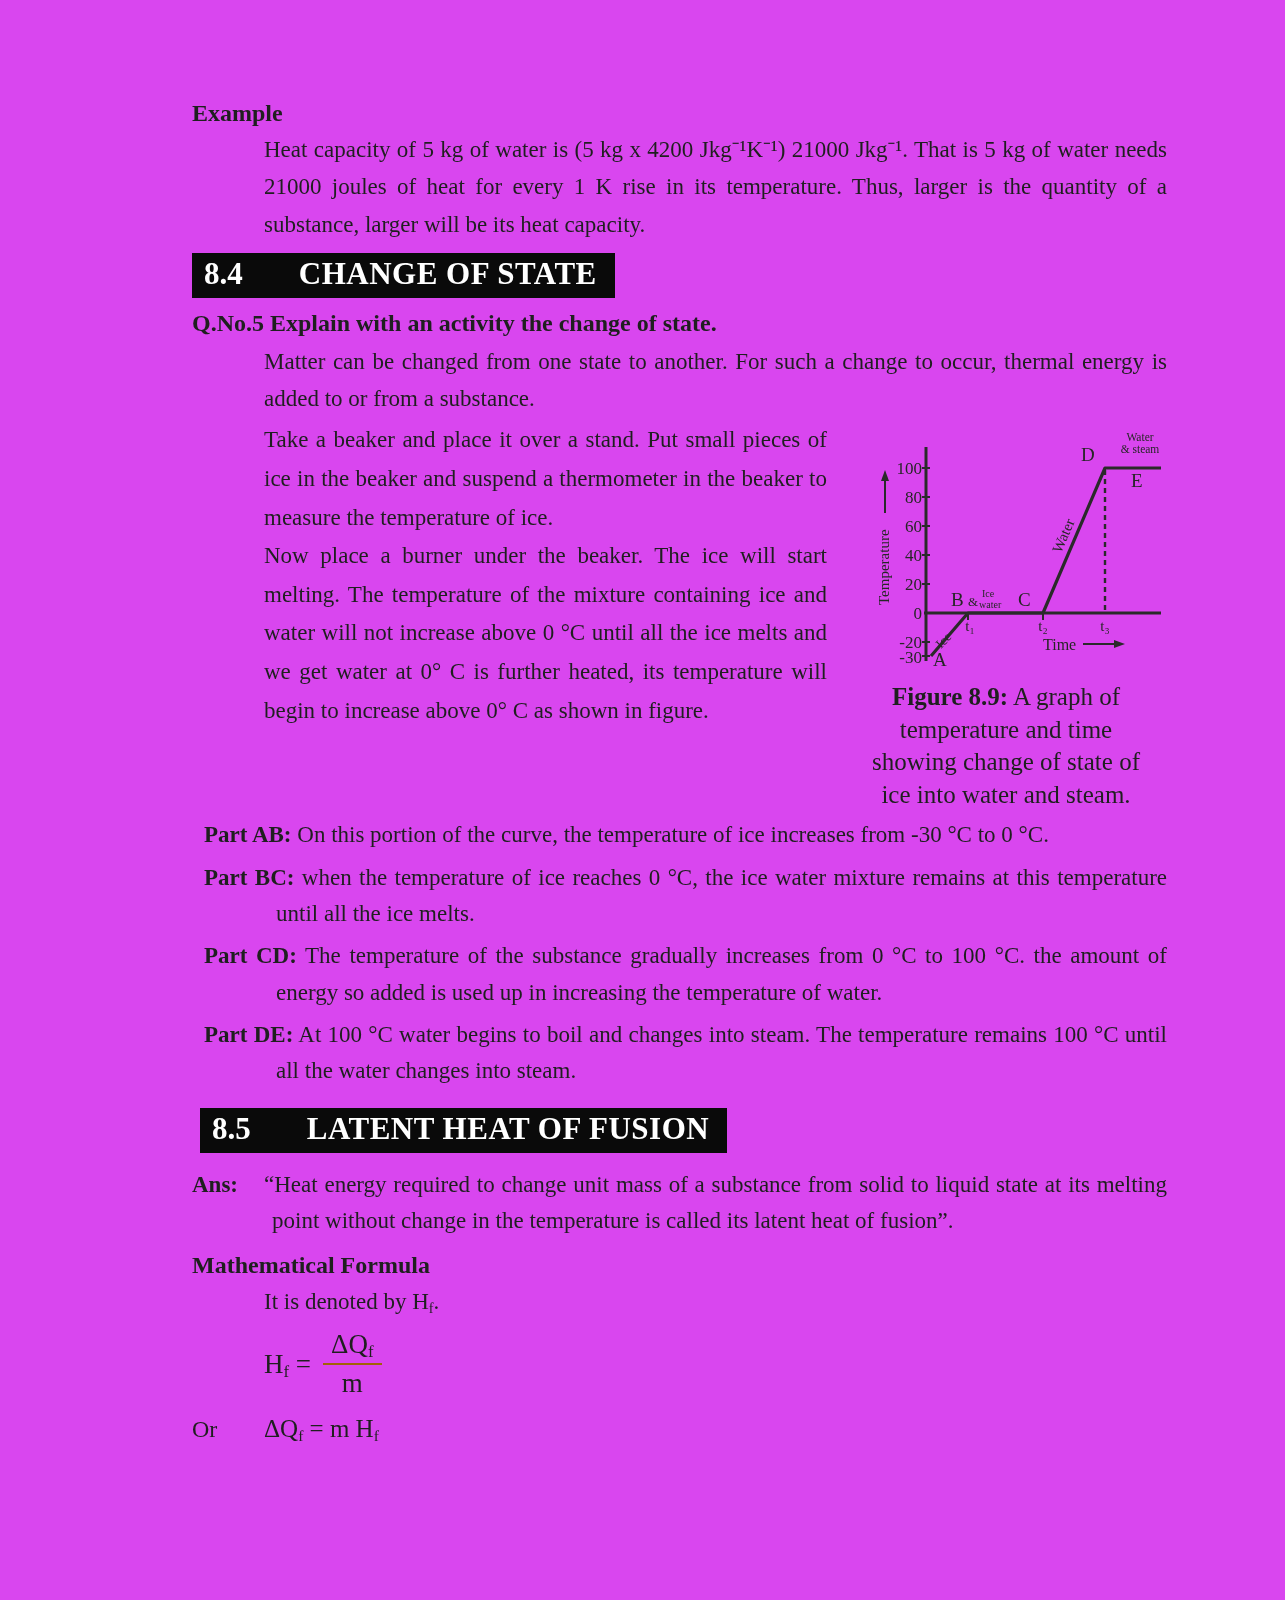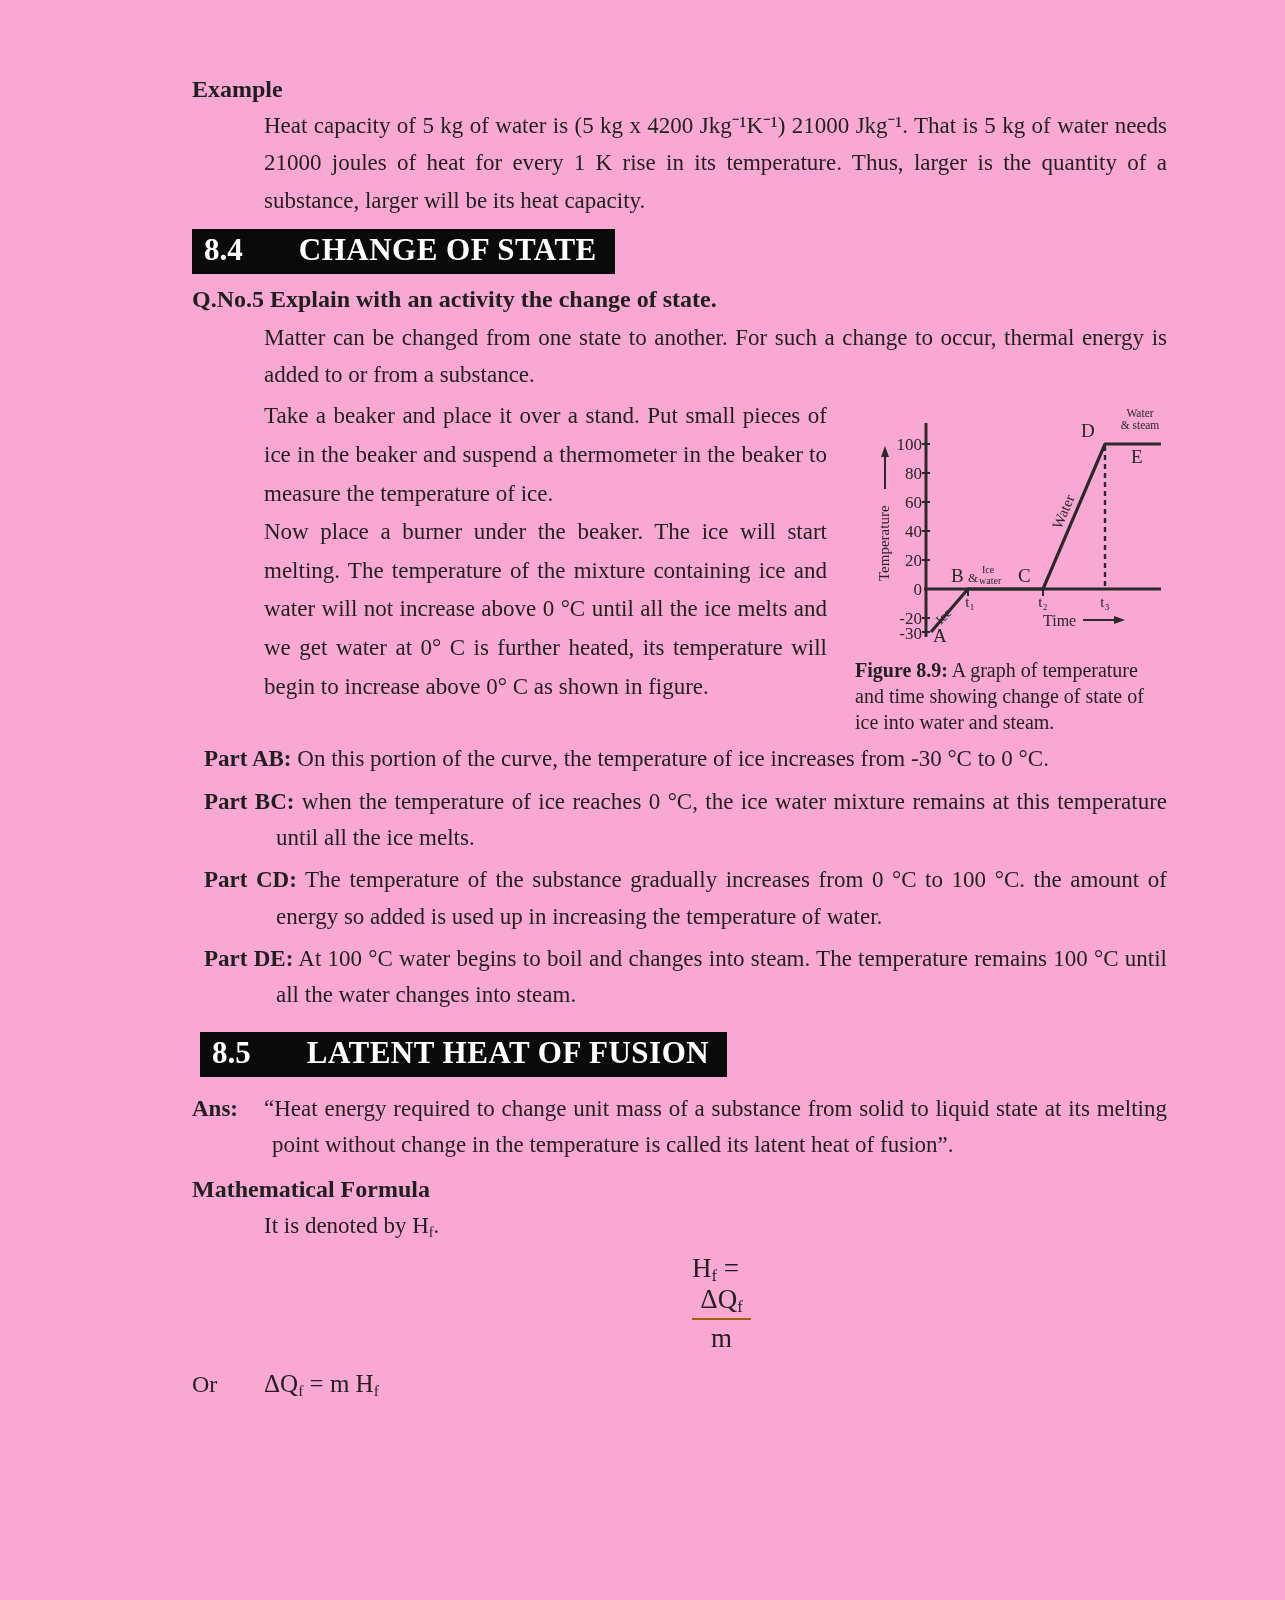--- a/index.html
+++ b/index.html
@@ -2,24 +2,24 @@
 <html><head>
 <meta charset="utf-8">
 <style>
   * { margin: 0; padding: 0; box-sizing: border-box; }
   html, body { background: #e8e8e8; }
   .page {
     position: relative;
     width: 1285px;
     height: 1600px;
     margin: 0 auto;
-    background: #f9a8d4;
+    background: #d946ef;
     color: #1f1f1f;
     font-family: "Liberation Serif", serif;
-    padding: 76px 118px 0 192px;
+    padding: 100px 118px 0 192px;
     overflow: hidden;
   }
   .body-text {
     font-size: 23px;
     line-height: 1.62;
     text-align: justify;
   }
   .indent { margin-left: 72px; }
   .bold-heading {
     font-size: 24px;
@@ -52,25 +52,25 @@
   }
   .activity-col {
     margin-left: 72px;
     width: 582px;
     font-size: 23px;
     line-height: 1.68;
     text-align: justify;
   }
   .figure-col { width: 315px; padding-top: 2px; }
   .fig-caption {
-    font-size: 20px;
+    font-size: 25px;
     line-height: 1.3;
     margin-top: 4px;
     width: 302px;
-    text-align: left;
+    text-align: center;
   }
   .fig-caption b { font-weight: bold; }
   .part-para {
     font-size: 23px;
     line-height: 1.58;
     text-align: justify;
     padding-left: 72px;
     text-indent: -72px;
     margin-top: 6px;
     margin-left: 12px;
@@ -87,21 +87,20 @@
   .ans-para b { font-weight: bold; margin-right: 26px; }
   .math-line {
     font-size: 23px;
     margin: 10px 0 0 72px;
   }
   .formula-line {
     display: flex;
     align-items: center;
     margin: 14px 0 0 72px;
     font-size: 27px;
-    flex-direction: column;
   }
   .formula-line sub, .math-line sub, .or-line sub {
     font-size: 0.62em;
     vertical-align: baseline;
     position: relative;
     top: 0.25em;
   }
   .frac {
     display: inline-flex;
     flex-direction: column;

